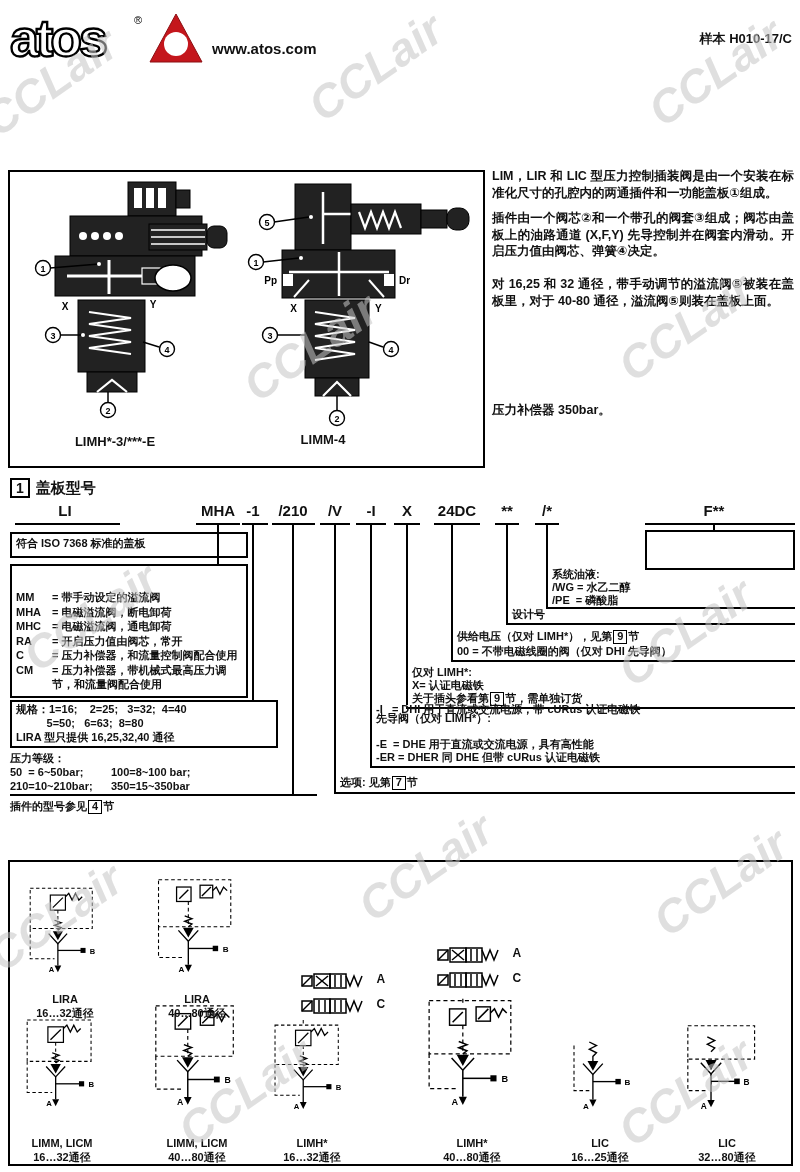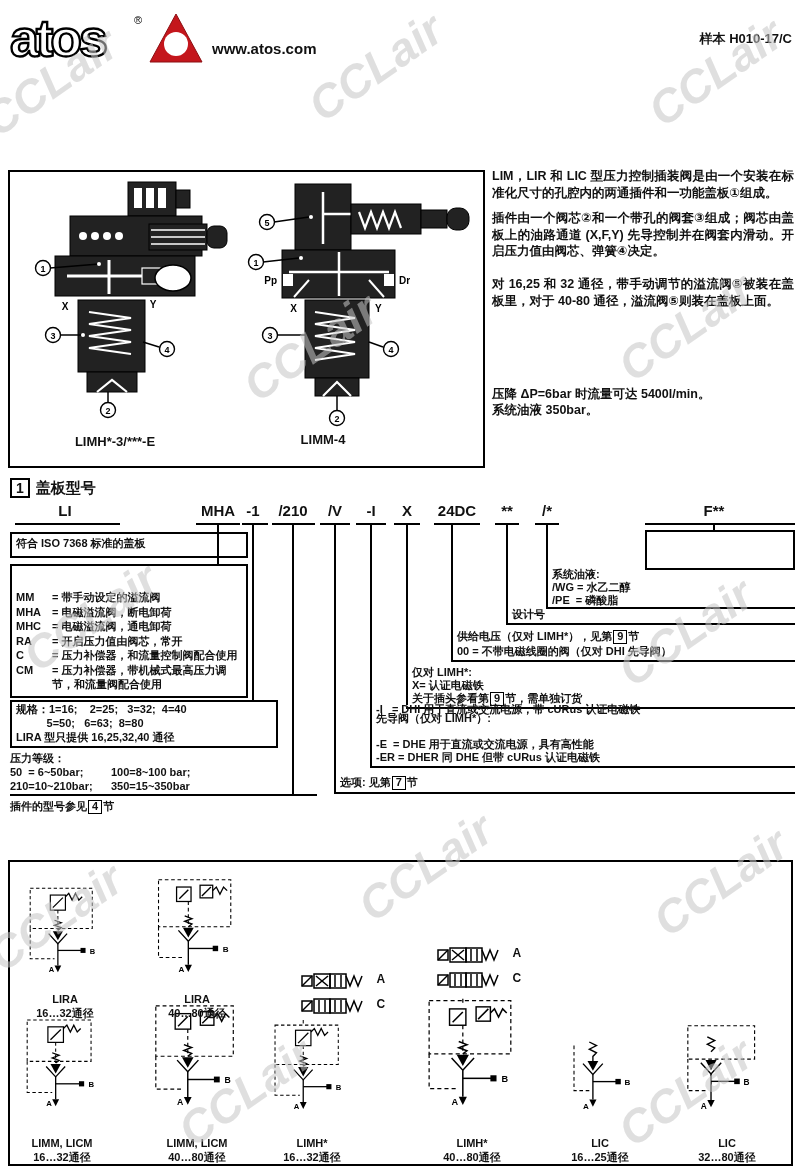--- a/index.html
+++ b/index.html
@@ -149,22 +149,21 @@
       <circle class="cal" cx="328" cy="246" r="7.5"></circle>
       <text class="caln" x="328" y="249.5" text-anchor="middle">2</text>
     </g>
   </svg>
   <div class="cap" style="left:40px;top:434px;width:150px">LIMH*-3/***-E</div>
   <div class="cap" style="left:268px;top:432px;width:110px">LIMM-4</div>
 
   <div class="para" style="top:168px">LIM，LIR 和 LIC 型压力控制插装阀是由一个安装在标准化尺寸的孔腔内的两通插件和一功能盖板①组成。</div>
   <div class="para" style="top:210px">插件由一个阀芯②和一个带孔的阀套③组成；阀芯由盖板上的油路通道 (X,F,Y) 先导控制并在阀套内滑动。开启压力值由阀芯、弹簧④决定。</div>
   <div class="para" style="top:276px">对 16,25 和 32 通径，带手动调节的溢流阀⑤被装在盖板里，对于 40-80 通径，溢流阀⑤则装在盖板上面。</div>
-  <div class="para" style="top:386px">压降 ΔP=6bar 时流量可达 5400l/min。</div>
-  <div class="para" style="top:402px">系统油液 350bar。</div>
+  <div class="para" style="top:402px">压力补偿器 350bar。</div>
 
   <div class="sechead" style="left:10px;top:478px">
     <span class="secnum">1</span><span>盖板型号</span>
   </div>
 
   <div class="tok" style="left:65px;top:502px">LI</div>
   <div class="tok" style="left:218px;top:502px">MHA</div>
   <div class="tok" style="left:253px;top:502px">-1</div>
   <div class="tok" style="left:293px;top:502px">/210</div>
   <div class="tok" style="left:335px;top:502px">/V</div>

